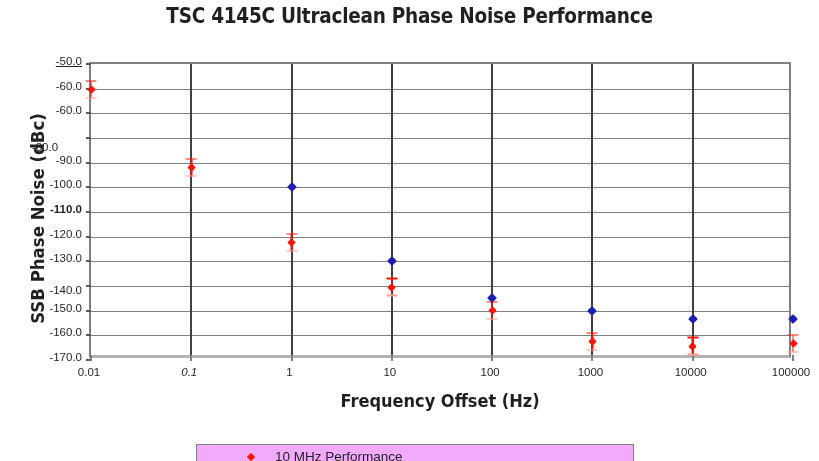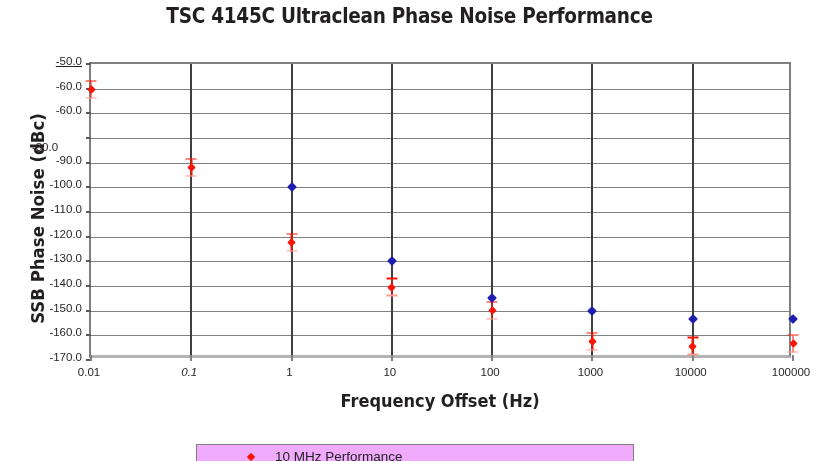--- a/index.html
+++ b/index.html
@@ -368,24 +368,24 @@
     <span class="legend-label">10 MHz Performance</span>
   </div>
 </div>
 
 <div class="ytick-label" style="top: 55px; text-decoration: underline;">-50.0</div>
 <div class="ytick-label" style="top: 79.6667px;">-60.0</div>
 <div class="ytick-label" style="top: 104.333px;">-60.0</div>
 <div class="ytick-label" style="top: 141px; text-align: center;">-80.0</div>
 <div class="ytick-label" style="top: 153.667px;">-90.0</div>
 <div class="ytick-label" style="top: 178.333px;">-100.0</div>
-<div class="ytick-label" style="top: 203px;">-110.0</div>
+<div class="ytick-label" style="top: 203px; font-weight: bold;">-110.0</div>
 <div class="ytick-label" style="top: 227.667px;">-120.0</div>
 <div class="ytick-label" style="top: 252.333px;">-130.0</div>
-<div class="ytick-label" style="top: 277px;">-140.0</div>
+<div class="ytick-label" style="top: 284px;">-140.0</div>
 <div class="ytick-label" style="top: 301.667px;">-150.0</div>
 <div class="ytick-label" style="top: 326.333px;">-160.0</div>
 <div class="ytick-label" style="top: 351px;">-170.0</div>
 <div class="xtick-label" style="left: 44px;">0.01</div>
 <div class="xtick-label" style="left: 144.286px; font-style: italic;">0.1</div>
 <div class="xtick-label" style="left: 244.571px;">1</div>
 <div class="xtick-label" style="left: 344.857px;">10</div>
 <div class="xtick-label" style="left: 445.143px;">100</div>
 <div class="xtick-label" style="left: 545.429px;">1000</div>
 <div class="xtick-label" style="left: 645.714px;">10000</div>

